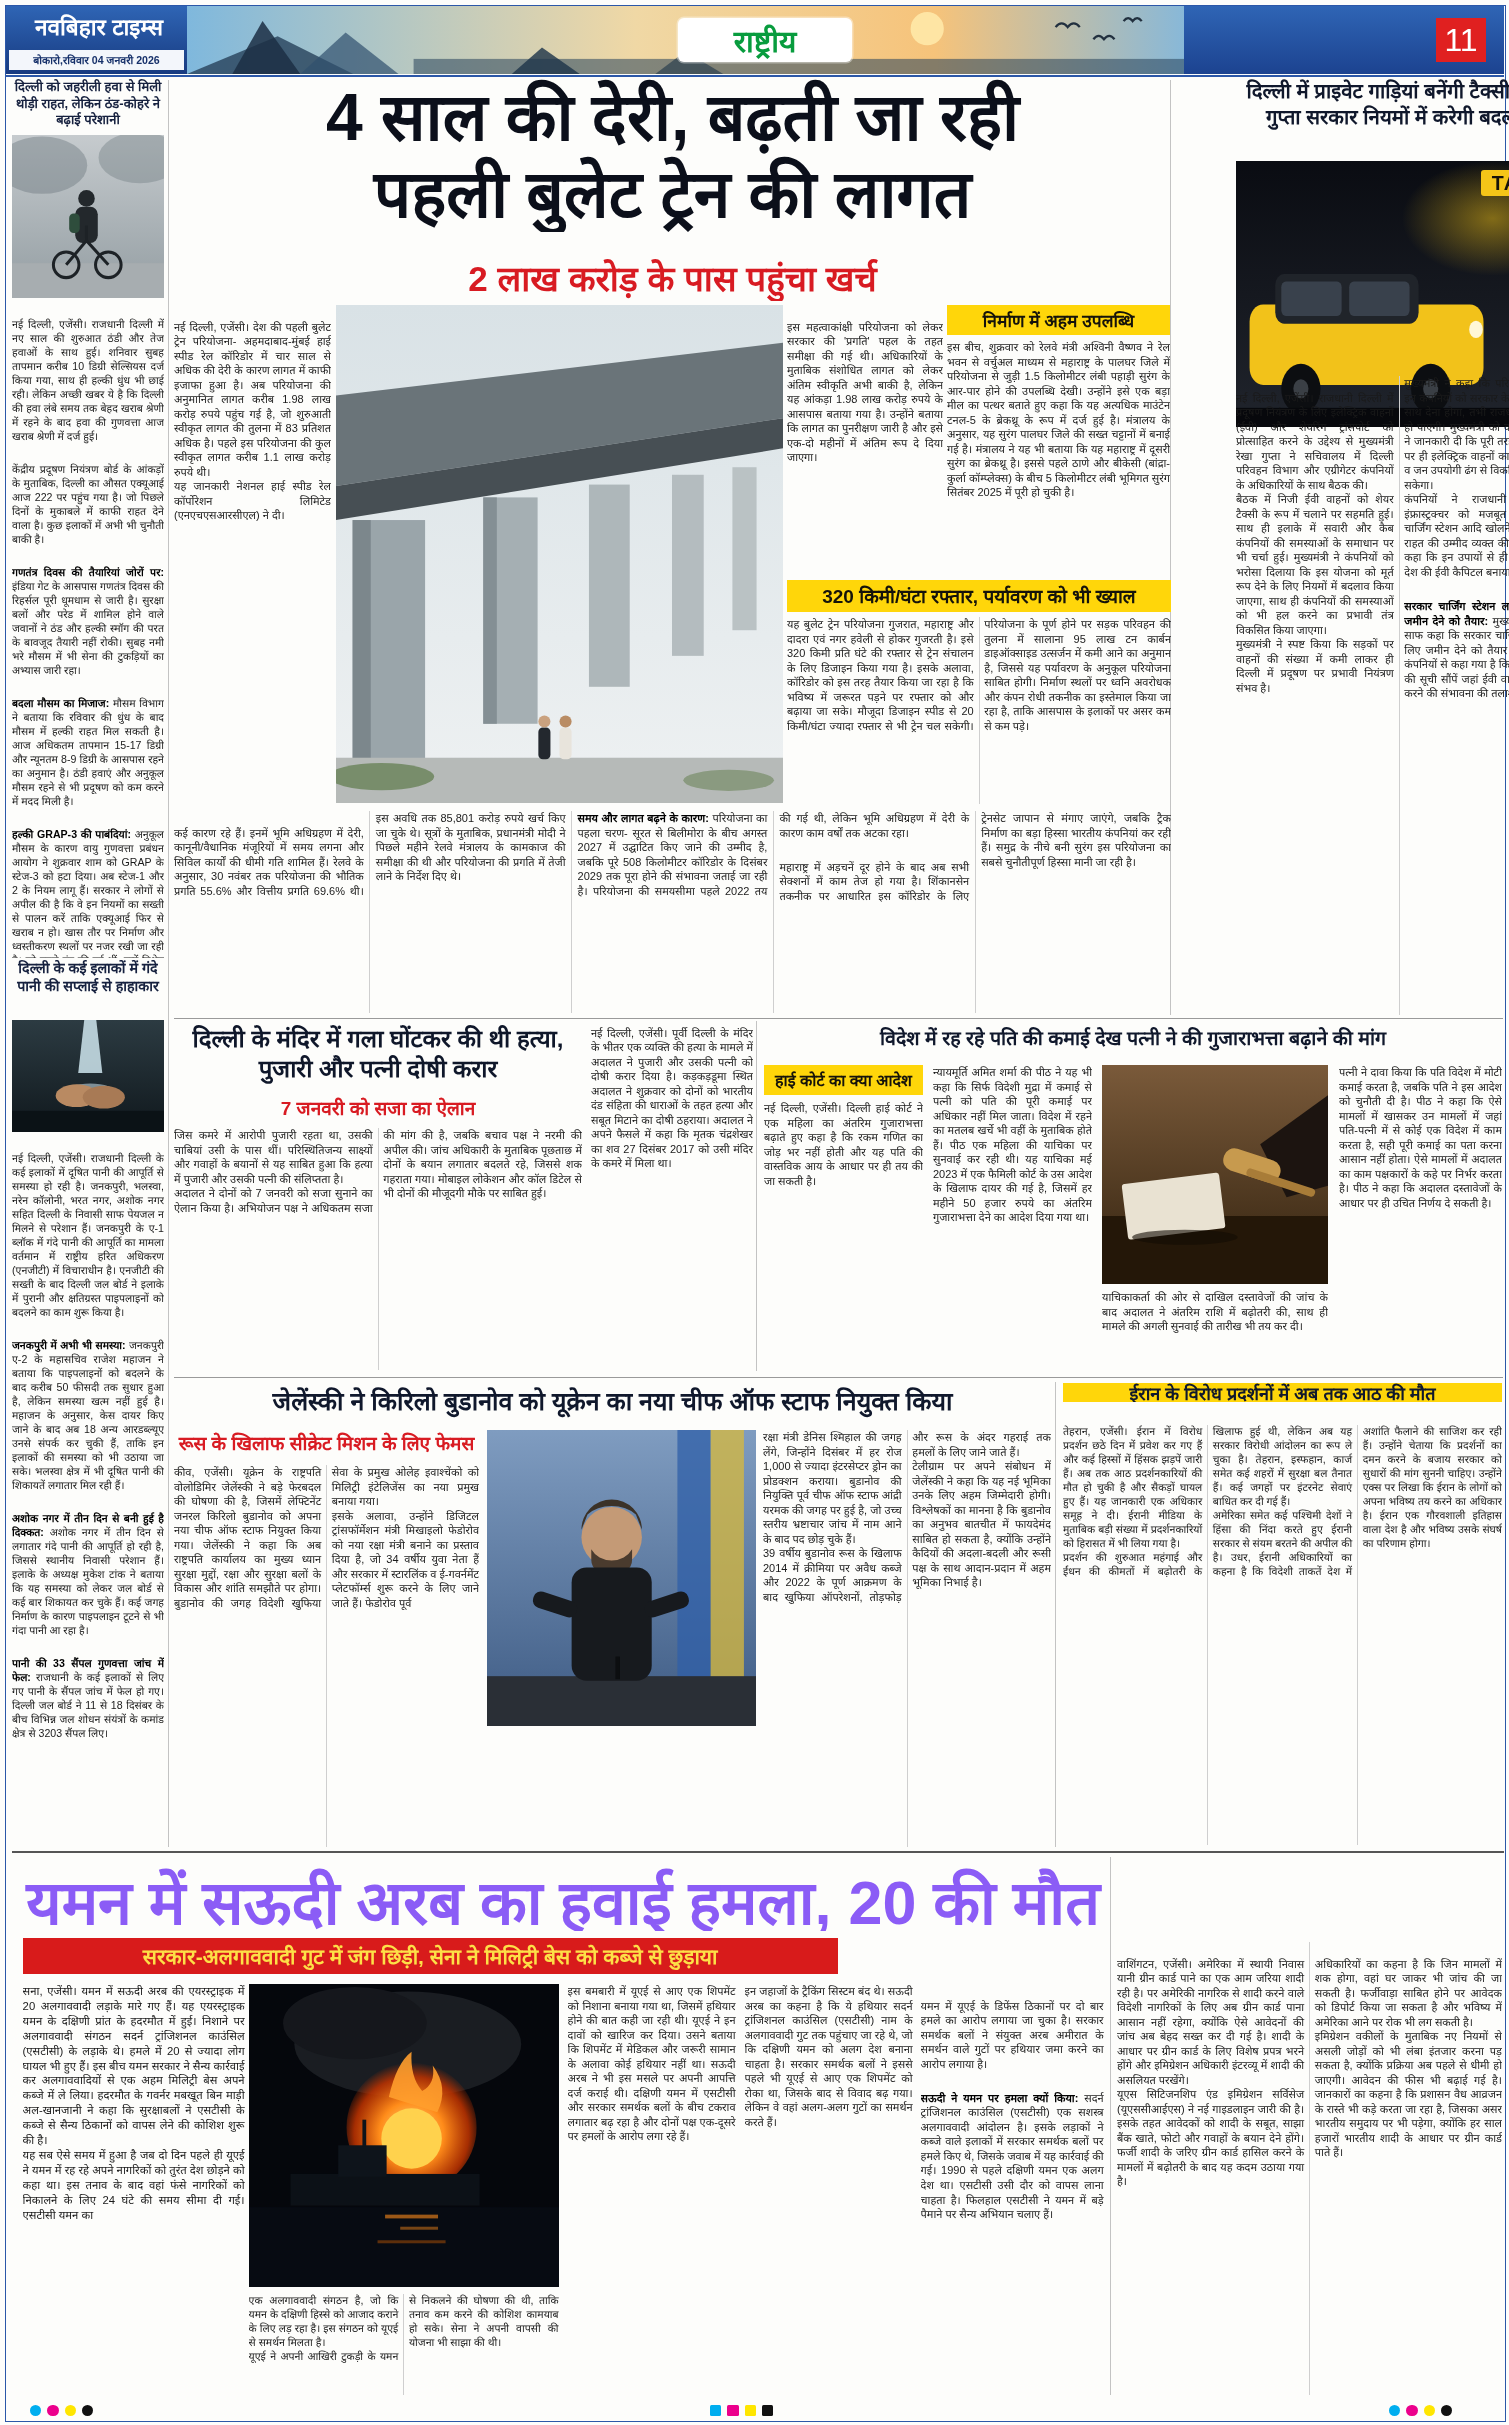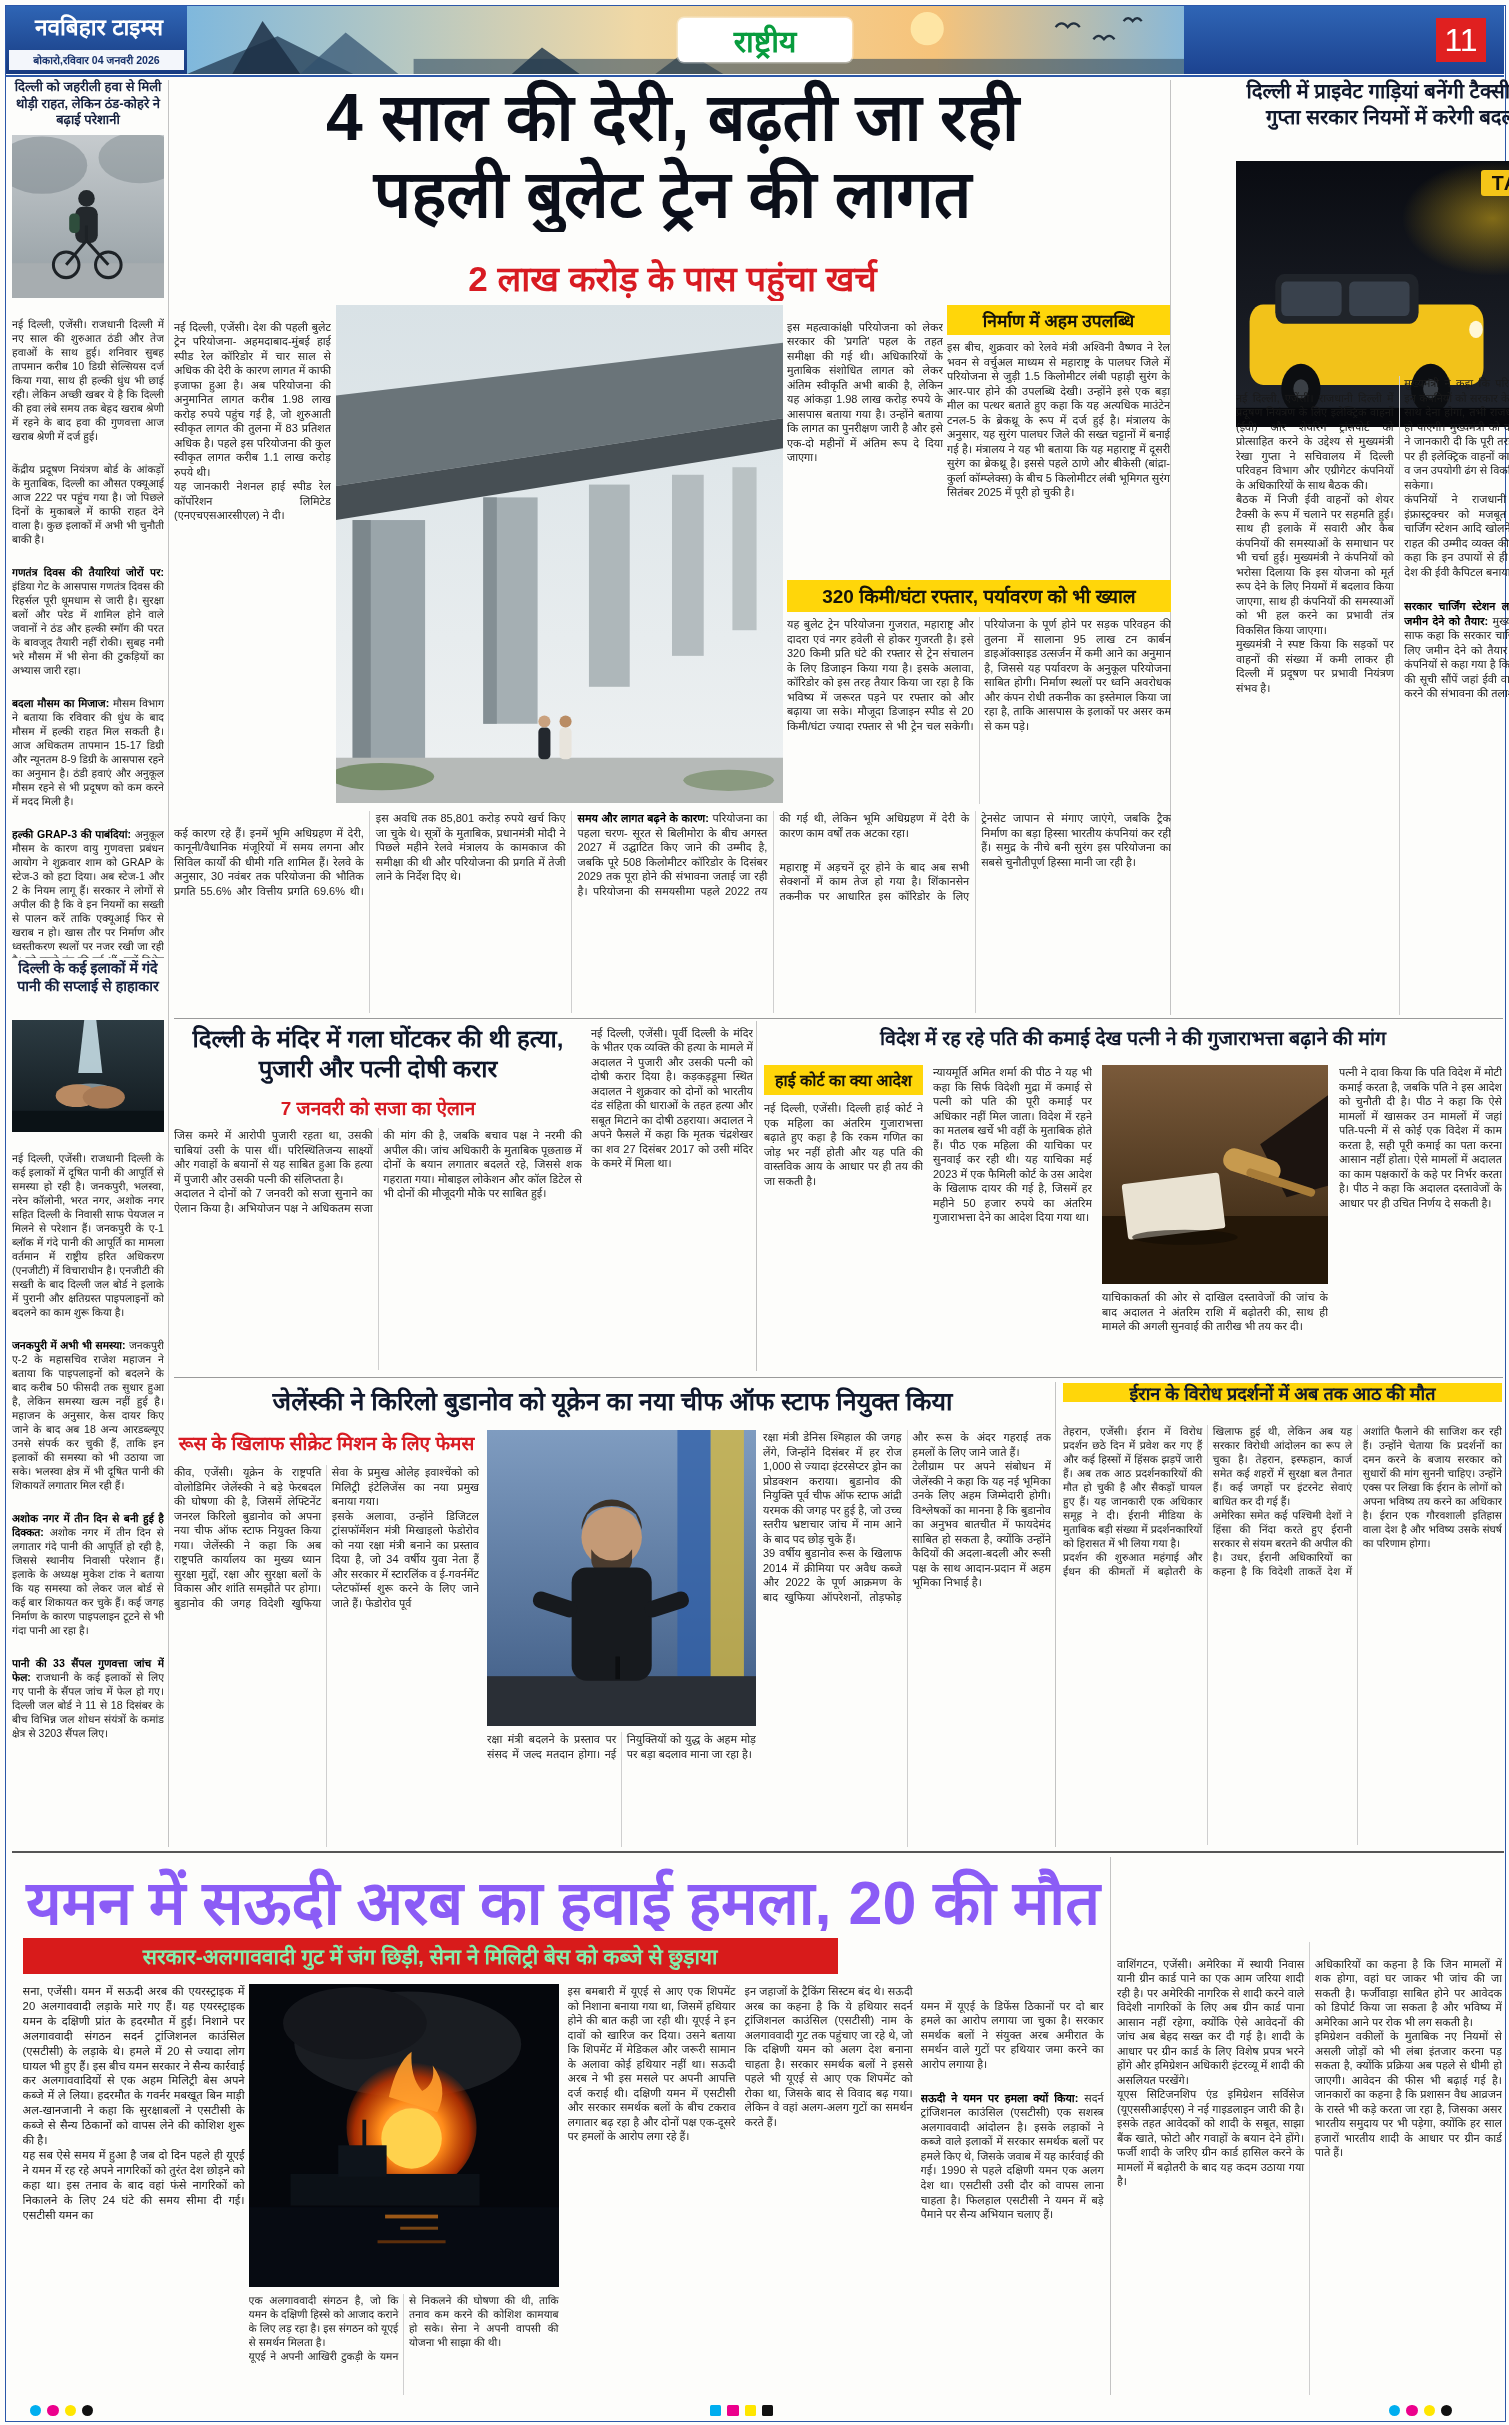--- a/index.html
+++ b/index.html
@@ -7,21 +7,21 @@
   body{position:relative;background:#fdfdfb;font-family:"Liberation Sans",sans-serif;color:#141414;overflow:hidden}
   .abs{position:absolute}
   .bodytext{font-size:11px;line-height:1.32;text-align:justify;color:#1a1a1a;overflow:hidden;white-space:pre-line}
   .bodytext p{margin:0 0 5.3px}
   .cols2{column-count:2;column-gap:10.6px;column-rule:0.8px solid #cfcfcf}
   .cols3{column-count:3;column-gap:10.6px;column-rule:0.8px solid #cfcfcf}
   .cols5{column-count:5;column-gap:12px;column-rule:0.8px solid #cfcfcf}
   .hl{font-weight:bold;color:#10182c;text-align:center;overflow:hidden}
   .redtxt{color:#d81b22}
   .yellowbox{background:#ffd60a;color:#15130a;font-weight:bold;display:flex;align-items:center;justify-content:center;text-align:center;overflow:hidden}
-  .redbar{background:#d81b1b;color:#86efac;font-weight:bold;display:flex;align-items:center;justify-content:center;text-align:left;overflow:hidden}
+  .redbar{background:#d81b1b;color:#fde047;font-weight:bold;display:flex;align-items:center;justify-content:center;text-align:left;overflow:hidden}
   .crosshead{font-weight:bold;color:#000}
   .vrule{width:0.8px;background:#c3c3c3}
   .hrule{height:0.8px;background:#9a9a9a}
   .photo{position:absolute;overflow:hidden;background:#888}
   .photo svg{width:100%;height:100%;display:block}
   .pageframe{position:absolute;inset:4.5px;border:1.5px solid #2b57a8;pointer-events:none}
   .mark{width:11.3px;height:11.3px;border-radius:50%;display:inline-block;margin-right:6px}
   .mark.sq{border-radius:1.5px}
 </style>
 </head>
@@ -289,21 +289,20 @@
       <rect x="60" y="220" width="60" height="22" rx="10" fill="#171a1e" transform="rotate(18 90 231)"></rect>
       <rect x="208" y="220" width="60" height="22" rx="10" fill="#171a1e" transform="rotate(-18 238 231)"></rect>
       <rect x="170" y="300" width="6" height="30" fill="#0c0e10"></rect>
     </svg>
   </div>
   <div class="bodytext cols2" style="position:absolute;left:0;top:82px;width:305px;height:382px">कीव, एजेंसी। यूक्रेन के राष्ट्रपति वोलोडिमिर जेलेंस्की ने बड़े फेरबदल की घोषणा की है, जिसमें लेफ्टिनेंट जनरल किरिलो बुडानोव को अपना नया चीफ ऑफ स्टाफ नियुक्त किया गया। जेलेंस्की ने कहा कि अब राष्ट्रपति कार्यालय का मुख्य ध्यान सुरक्षा मुद्दों, रक्षा और सुरक्षा बलों के विकास और शांति समझौते पर होगा। बुडानोव की जगह विदेशी खुफिया सेवा के प्रमुख ओलेह इवाश्चेंको को मिलिट्री इंटेलिजेंस का नया प्रमुख बनाया गया।
 इसके अलावा, उन्होंने डिजिटल ट्रांसफॉर्मेशन मंत्री मिखाइलो फेडोरोव को नया रक्षा मंत्री बनाने का प्रस्ताव दिया है, जो 34 वर्षीय युवा नेता हैं और सरकार में स्टारलिंक व ई-गवर्नमेंट प्लेटफॉर्म्स शुरू करने के लिए जाने जाते हैं। फेडोरोव पूर्व</div>
   <div class="bodytext cols2" style="position:absolute;left:589px;top:47px;width:288px;height:417px">रक्षा मंत्री डेनिस श्मिहाल की जगह लेंगे, जिन्होंने दिसंबर में हर रोज 1,000 से ज्यादा इंटरसेप्टर ड्रोन का प्रोडक्शन कराया। बुडानोव की नियुक्ति पूर्व चीफ ऑफ स्टाफ आंद्री यरमक की जगह पर हुई है, जो उच्च स्तरीय भ्रष्टाचार जांच में नाम आने के बाद पद छोड़ चुके हैं।
 39 वर्षीय बुडानोव रूस के खिलाफ 2014 में क्रीमिया पर अवैध कब्जे और 2022 के पूर्ण आक्रमण के बाद खुफिया ऑपरेशनों, तोड़फोड़ और रूस के अंदर गहराई तक हमलों के लिए जाने जाते हैं।
 टेलीग्राम पर अपने संबोधन में जेलेंस्की ने कहा कि यह नई भूमिका उनके लिए अहम जिम्मेदारी होगी। विश्लेषकों का मानना है कि बुडानोव का अनुभव बातचीत में फायदेमंद साबित हो सकता है, क्योंकि उन्होंने कैदियों की अदला-बदली और रूसी पक्ष के साथ आदान-प्रदान में अहम भूमिका निभाई है।</div>
-  <div class="bodytext cols2" style="position:absolute;left:313px;top:349px;width:269px;height:115px">रक्षा मंत्री बदलने के प्रस्ताव पर संसद में जल्द मतदान होगा। नई नियुक्तियों को युद्ध के अहम मोड़ पर बड़ा बदलाव माना जा रहा है।</div>
 </div>
 
 <div class="abs" style="left:1063px;top:1383px;width:439px;height:464px">
   <div class="yellowbox" style="width:439px;height:19px;font-size:18px;color:#10182c">ईरान के विरोध प्रदर्शनों में अब तक आठ की मौत</div>
   <div class="bodytext cols3" style="position:absolute;left:0;top:42px;width:439px;height:420px;font-size:10.6px">तेहरान, एजेंसी। ईरान में विरोध प्रदर्शन छठे दिन में प्रवेश कर गए हैं और कई हिस्सों में हिंसक झड़पें जारी हैं। अब तक आठ प्रदर्शनकारियों की मौत हो चुकी है और सैकड़ों घायल हुए हैं। यह जानकारी एक अधिकार समूह ने दी। ईरानी मीडिया के मुताबिक बड़ी संख्या में प्रदर्शनकारियों को हिरासत में भी लिया गया है।
 प्रदर्शन की शुरुआत महंगाई और ईंधन की कीमतों में बढ़ोतरी के खिलाफ हुई थी, लेकिन अब यह सरकार विरोधी आंदोलन का रूप ले चुका है। तेहरान, इस्फहान, कार्ज समेत कई शहरों में सुरक्षा बल तैनात हैं। कई जगहों पर इंटरनेट सेवाएं बाधित कर दी गई हैं।
 अमेरिका समेत कई पश्चिमी देशों ने हिंसा की निंदा करते हुए ईरानी सरकार से संयम बरतने की अपील की है। उधर, ईरानी अधिकारियों का कहना है कि विदेशी ताकतें देश में अशांति फैलाने की साजिश कर रही हैं। उन्होंने चेताया कि प्रदर्शनों का दमन करने के बजाय सरकार को सुधारों की मांग सुननी चाहिए। उन्होंने एक्स पर लिखा कि ईरान के लोगों को अपना भविष्य तय करने का अधिकार है। ईरान एक गौरवशाली इतिहास वाला देश है और भविष्य उसके संघर्ष का परिणाम होगा।</div>
 </div>
 
 <div class="abs" style="left:22.6px;top:1859px;width:1081px;height:536px">

